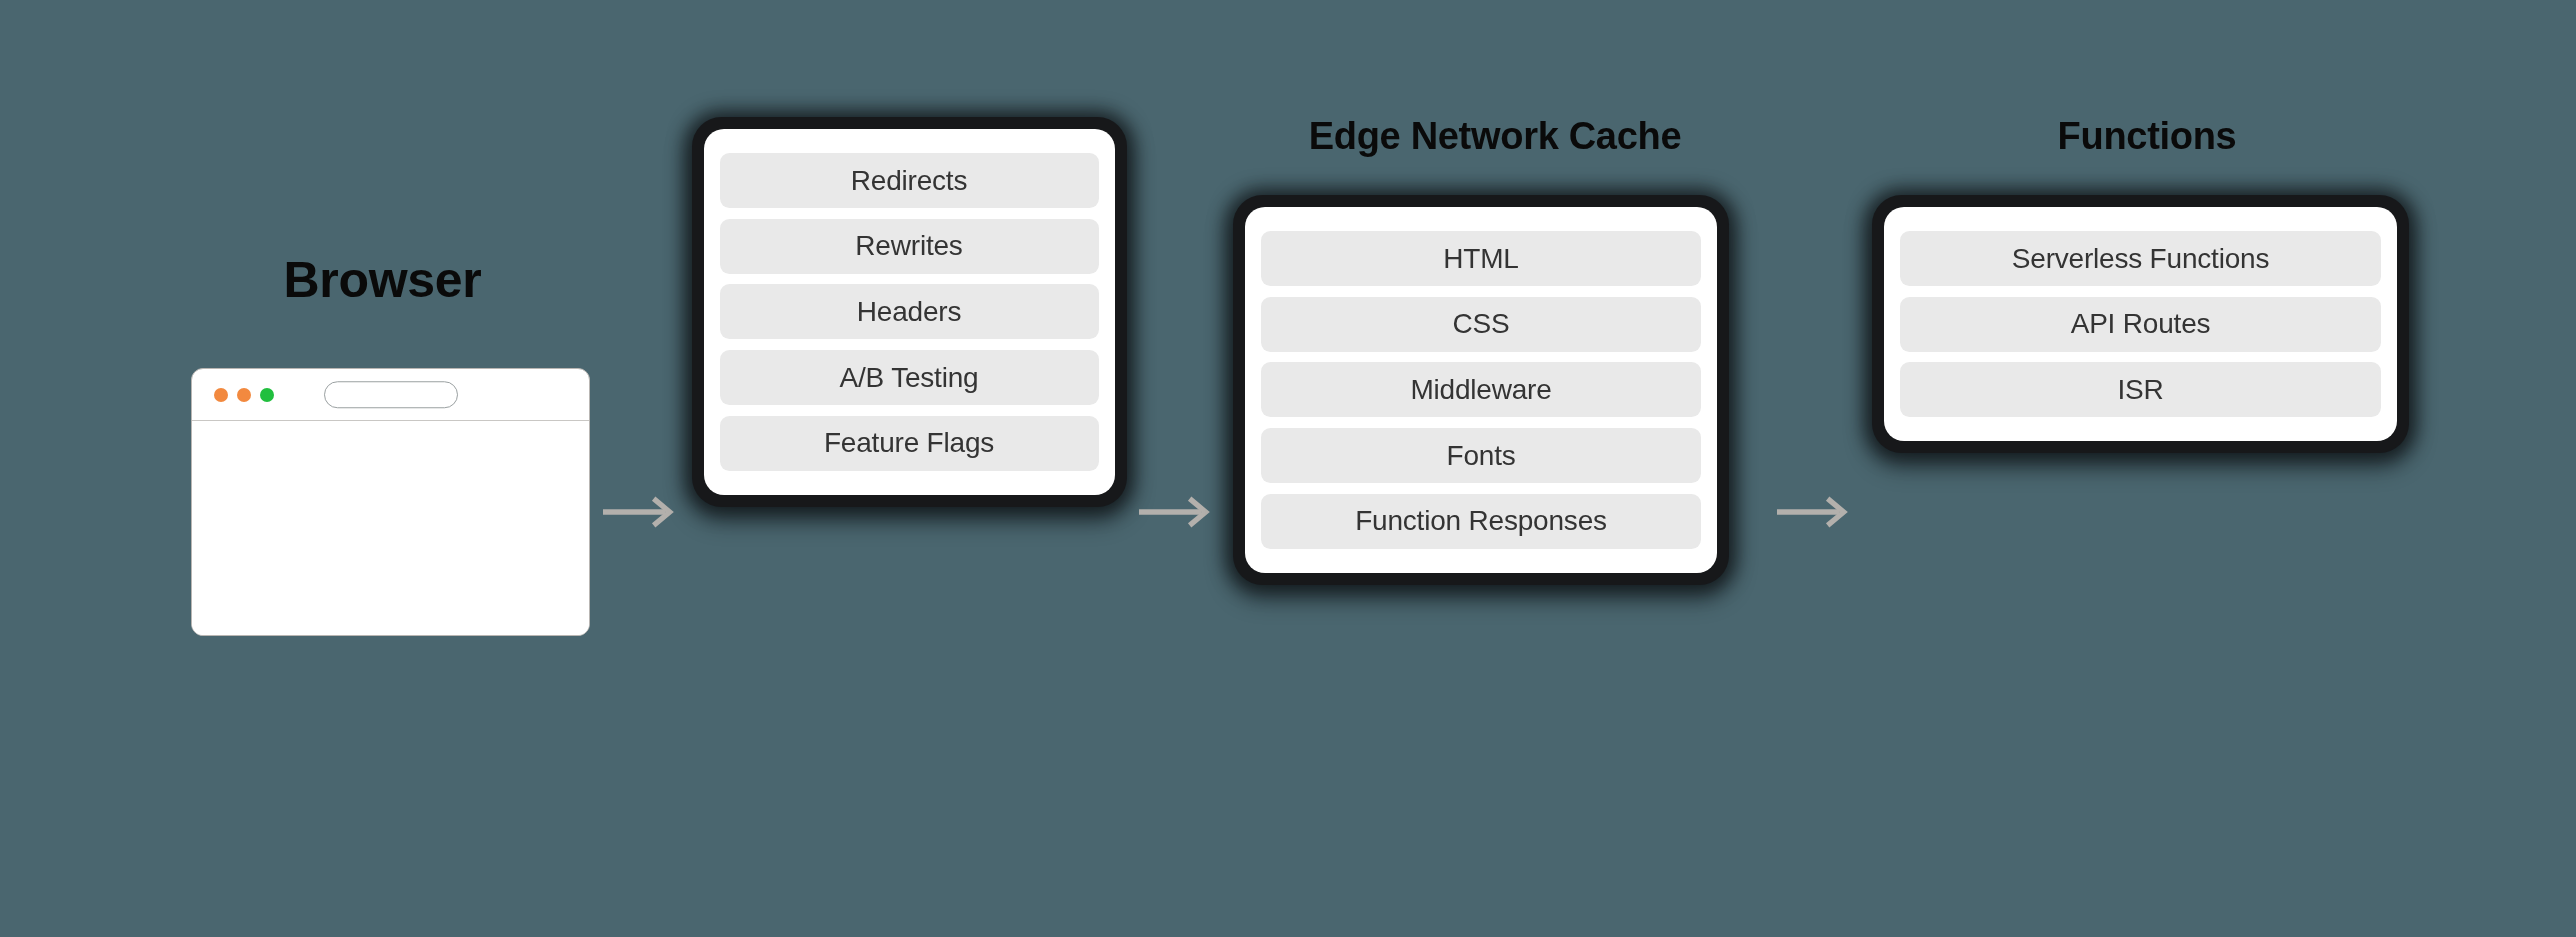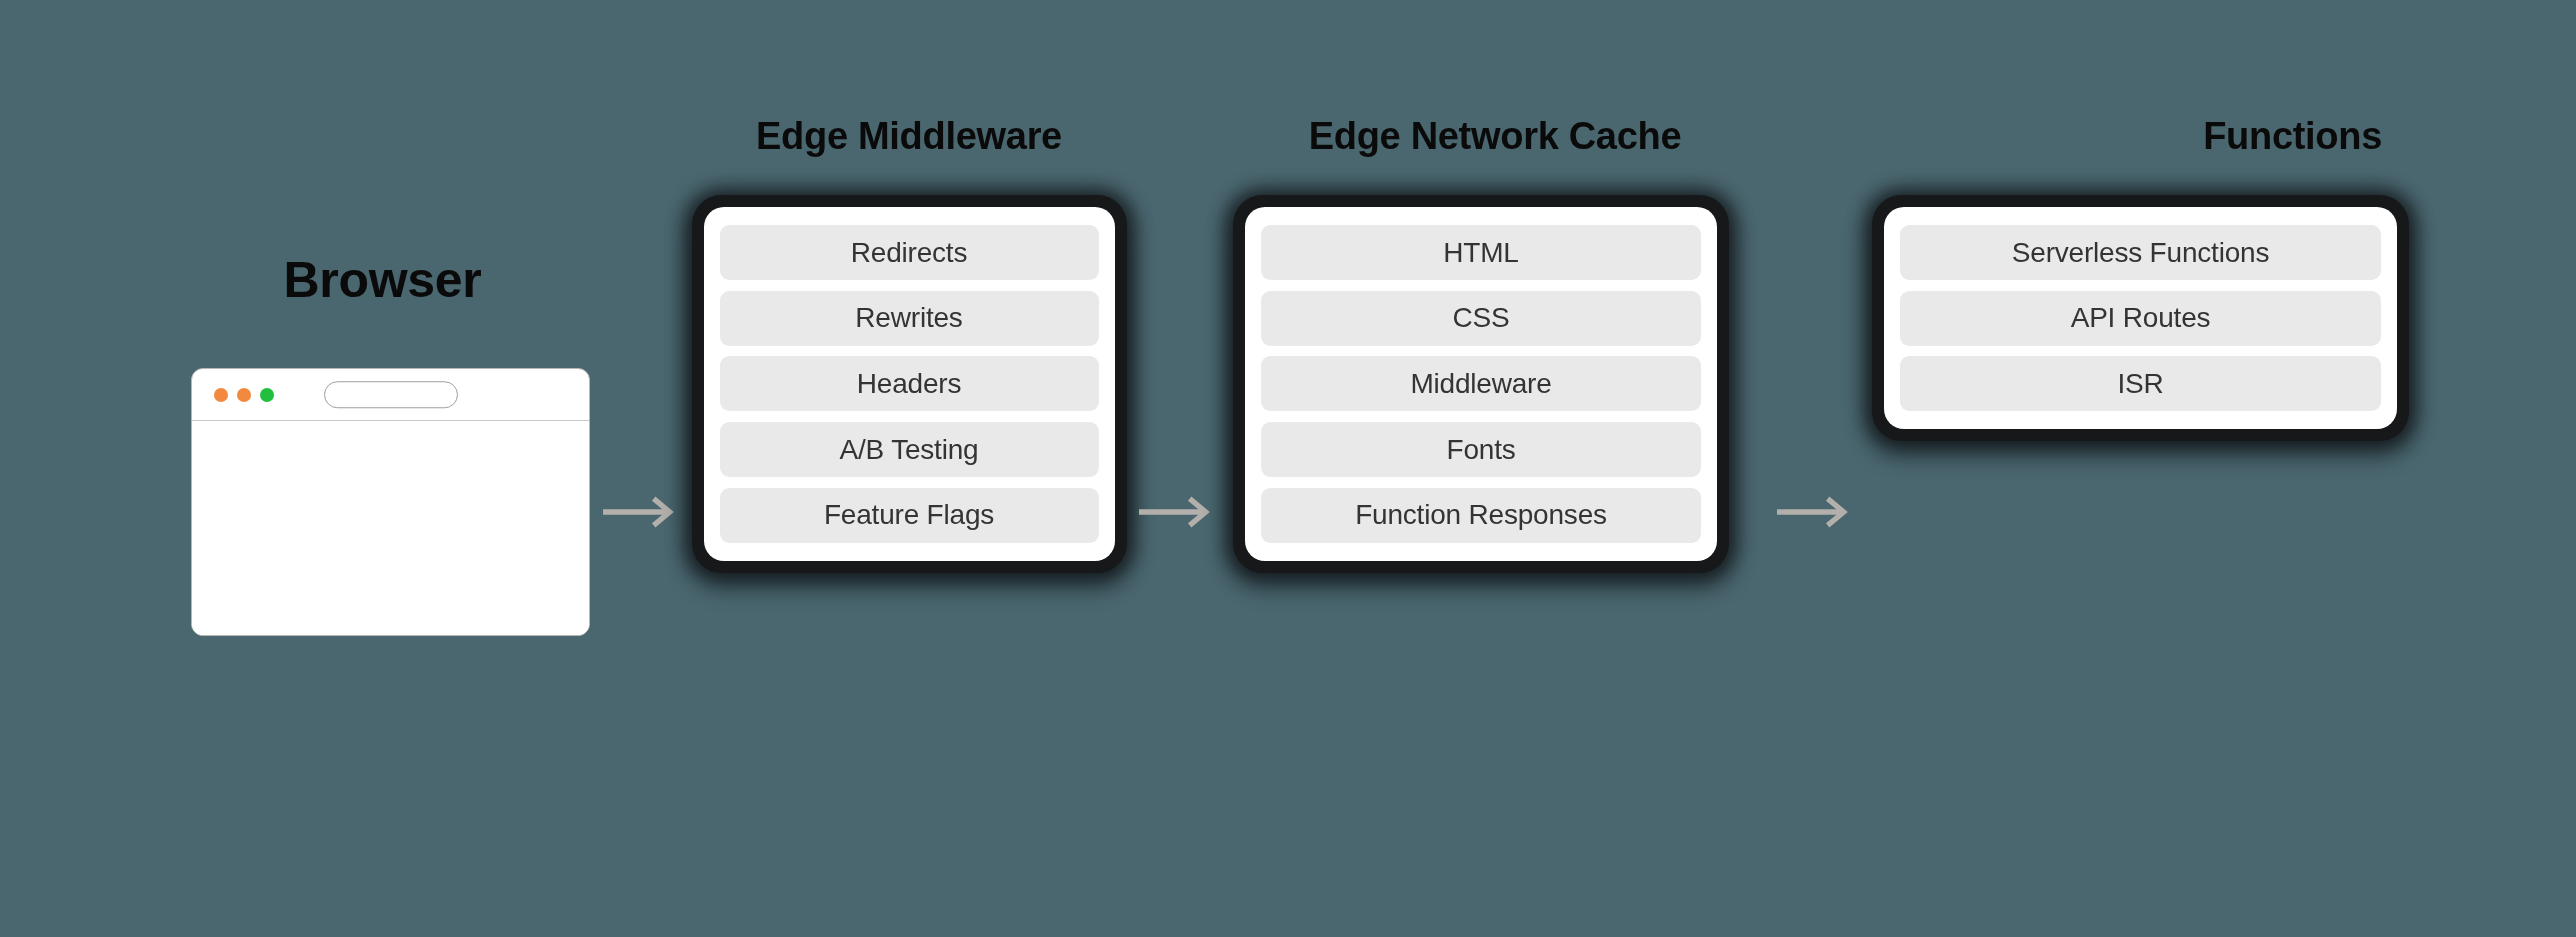--- a/index.html
+++ b/index.html
@@ -119,21 +119,21 @@
     background: #17181a;
     border-radius: 29.5px;
     padding: 12px;
     box-sizing: border-box;
     box-shadow: 0 0 17.4px 6.7px rgba(8,10,12,0.62),
                 0 9.4px 23px 4px rgba(5,7,9,0.45);
   }
   .card-inner {
     background: #ffffff;
     border-radius: 20px;
-    padding: 18px 16px;
+    padding: 24px 16px;
     display: flex;
     flex-direction: column;
     gap: 10.7px;
   }
   .pill {
     background: #e9e9e9;
     border-radius: 9.4px;
     height: 55px;
     display: flex;
     align-items: center;
@@ -143,21 +143,21 @@
     letter-spacing: -0.2px;
     white-space: nowrap;
   }
 
   
   .card-stage.middleware .card-frame { width: 435px; }
   .card-stage.cache      .card-frame { width: 496px; }
   .card-stage.functions  .card-frame { width: 537px; }
 
   .card-stage.cache     .card-title { margin-left: 27px; }
-  .card-stage.functions .card-title { margin-left: 40px; text-align: right; }
+  .card-stage.functions .card-title { margin-left: 40px; }
 
   
   .arrow {
     position: absolute;
     top: 494px;
     width: 74px;
     height: 36px;
   }
   .arrow.a1 { left: 604px; }
   .arrow.a2 { left: 1140px; }
@@ -187,21 +187,20 @@
   <div class="arrow a1">
     <svg width="74" height="36" viewBox="0 0 110 54" aria-hidden="true">
       <g>
         <path d="M2 27 H88" stroke="#b3b0ac" stroke-width="8" stroke-linecap="square" fill="none"></path>
         <path d="M74 7 L98 27 L74 47" stroke="#b3b0ac" stroke-width="8" fill="none" stroke-linejoin="miter" stroke-linecap="butt"></path>
       </g>
     </svg>
   </div>
 
   <div class="card-stage middleware">
-    <div class="card-title">Edge Middleware</div>
     <div class="card-frame">
       <div class="card-inner">
         <div class="pill">Redirects</div>
         <div class="pill">Rewrites</div>
         <div class="pill">Headers</div>
         <div class="pill">A/B Testing</div>
         <div class="pill">Feature Flags</div>
       </div>
     </div>
   </div>

